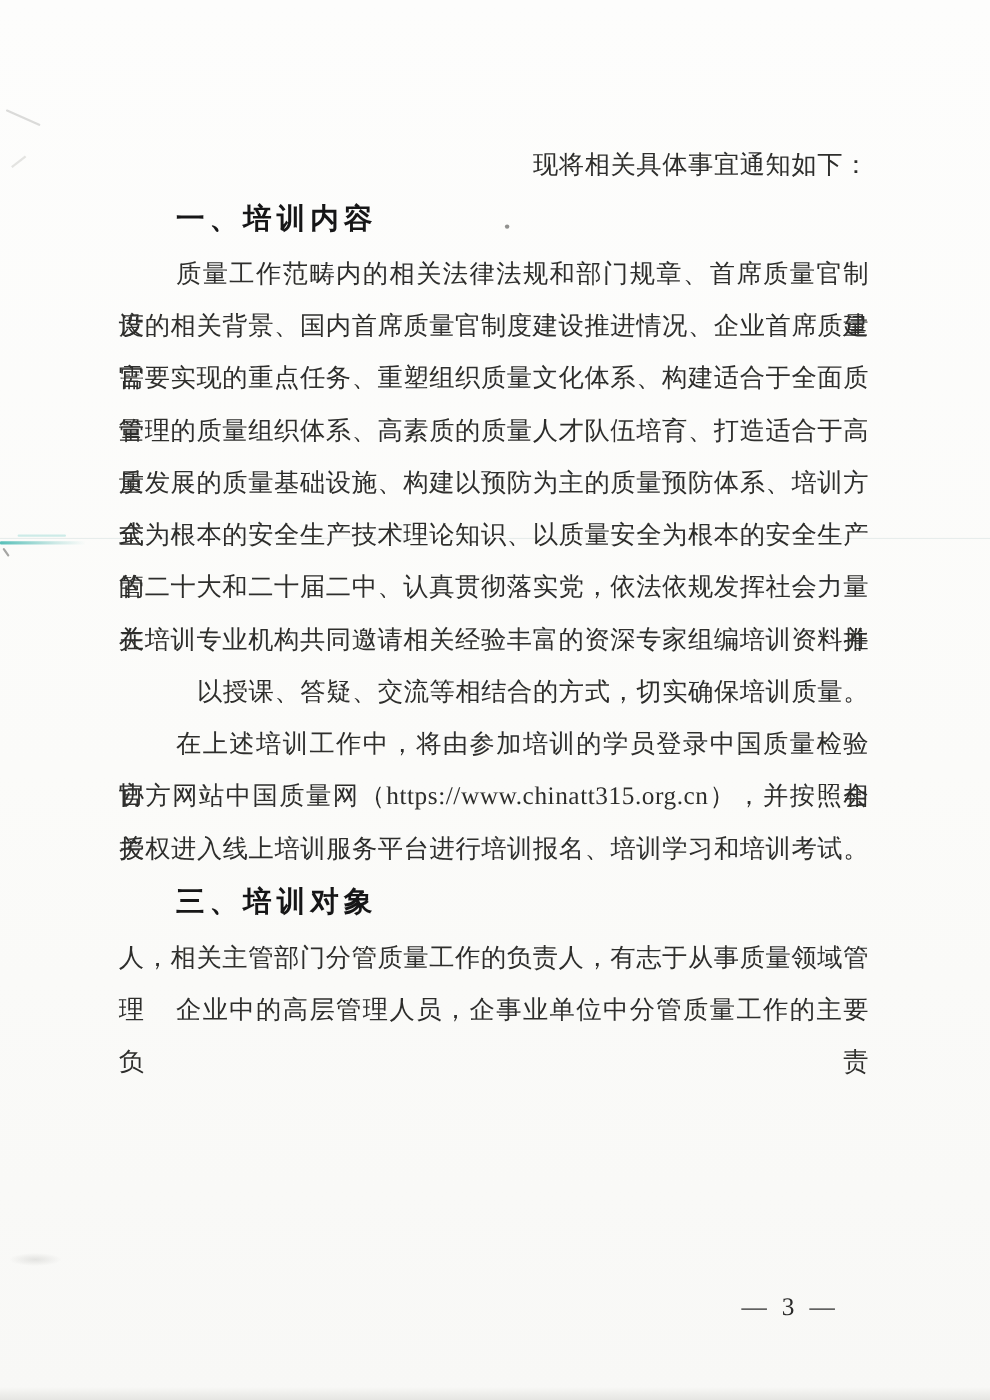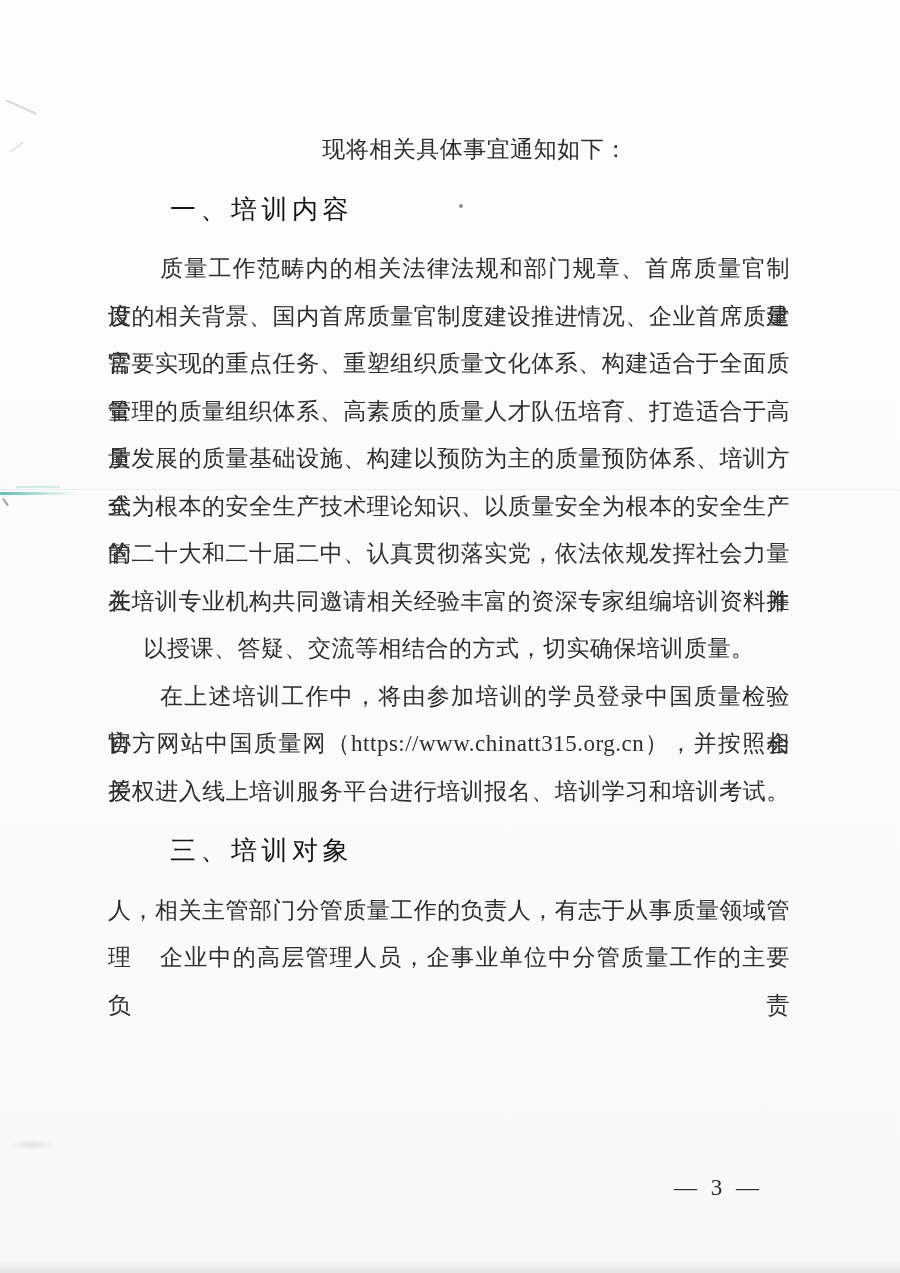--- a/index.html
+++ b/index.html
@@ -30,31 +30,31 @@
     font-size: 23px;
     letter-spacing: 0.5px;
     color: #2e2e2c;
   }
   .jf {
     text-align: justify;
     text-align-last: justify;
     text-justify: inter-character;
   }
   .end {
-    text-align: center;
+    text-align: right;
   }
   .first {
     text-indent: 52px;
   }
   .hd {
-    margin: 12px;
+    margin: 2px;
     height: 47.5px;
     line-height: 47.5px;
     font-size: 26px;
-    font-weight: normal;
+    font-weight: bold;
     letter-spacing: 4.5px;
     padding-left: 50px;
     color: #161617;
     font-family: "DejaVu Sans", "Liberation Sans", sans-serif;
   }
   .footer {
     position: absolute;
     top: 1164px;
     right: 137px;
     height: 47.5px;

